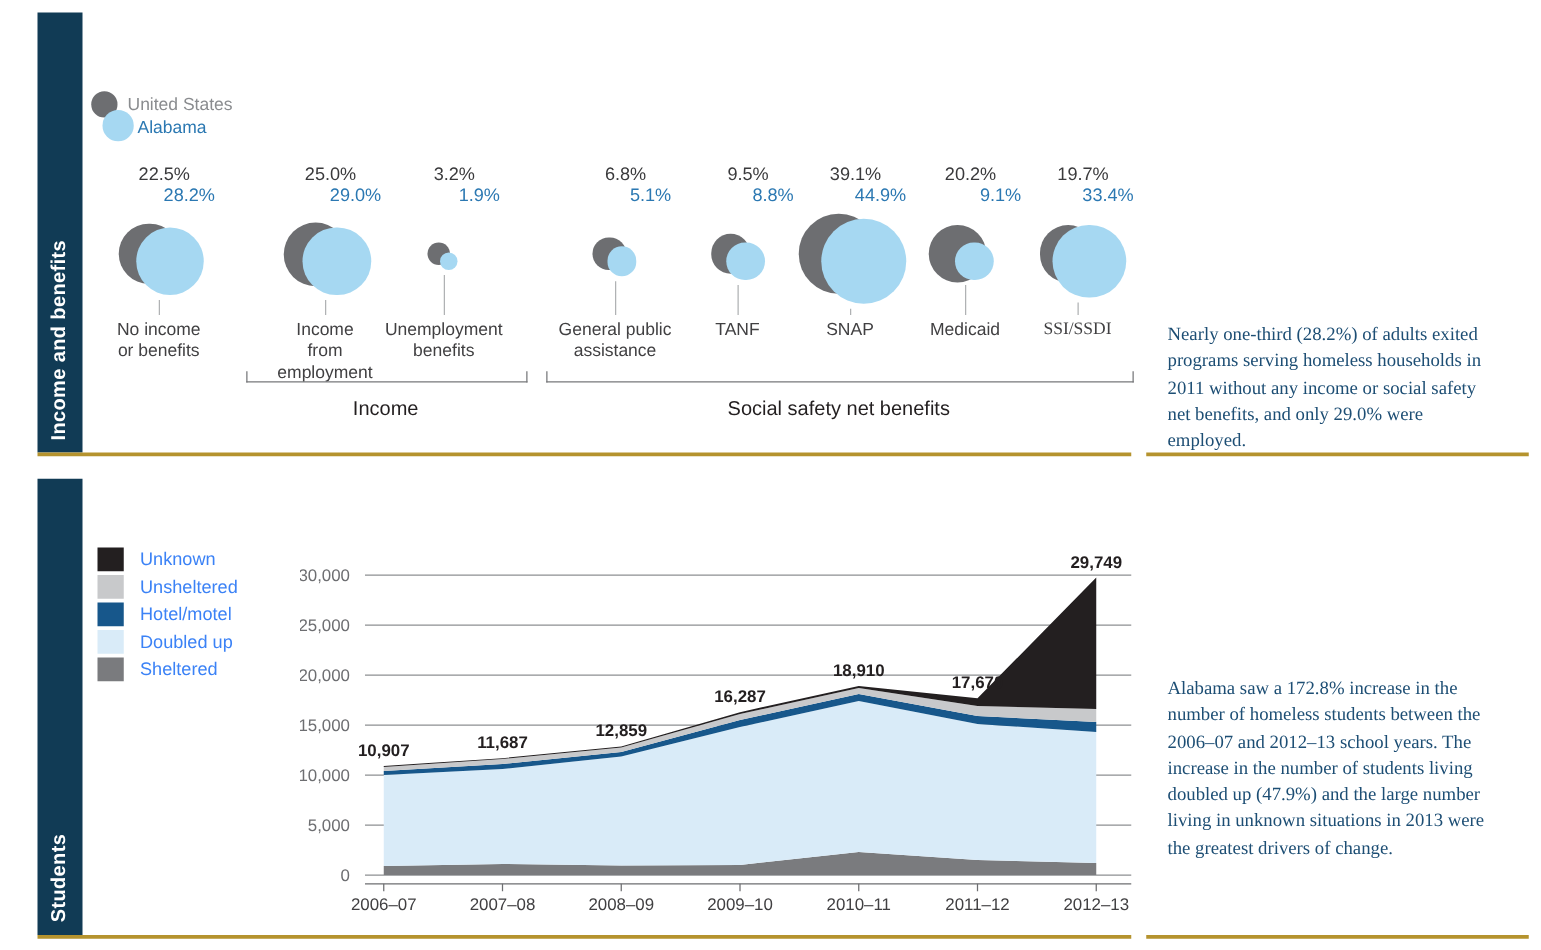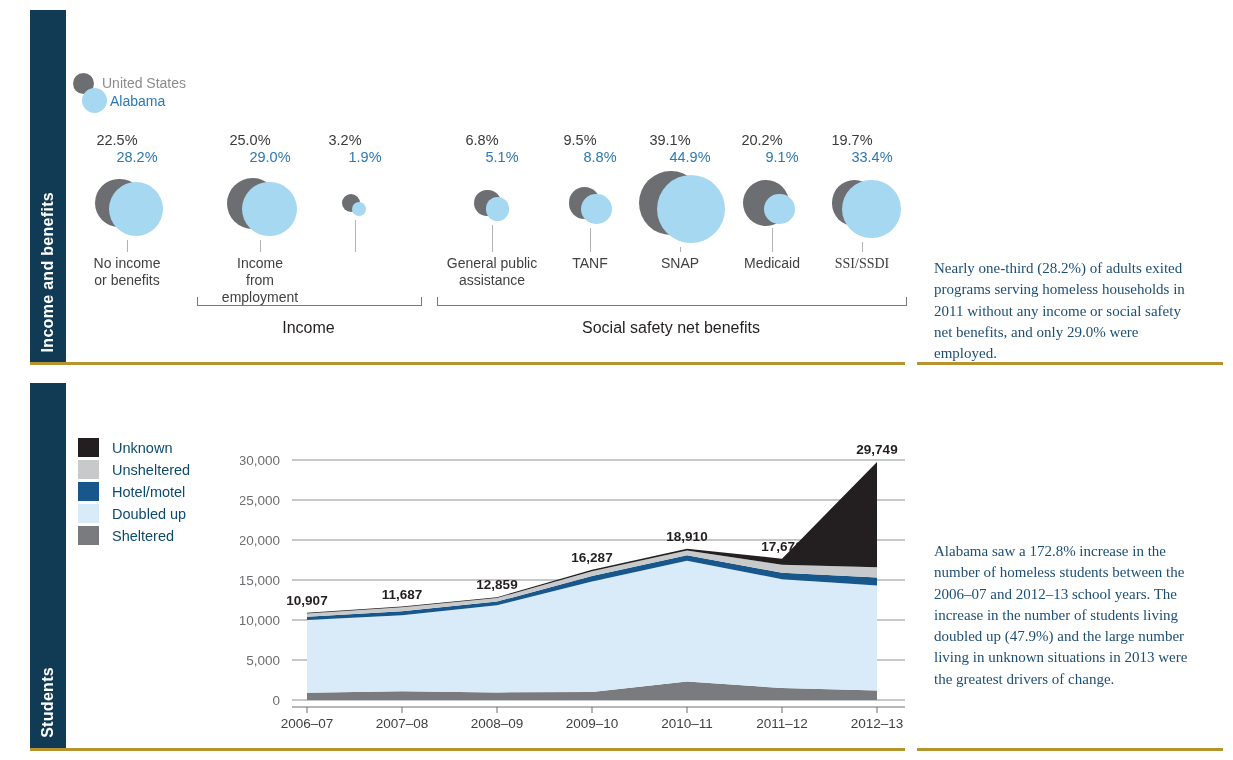--- a/index.html
+++ b/index.html
@@ -30,42 +30,42 @@
 
   
   .lg-circle{position:absolute;border-radius:50%;}
   .lg-us{left:73px;top:73px;width:21px;height:21px;background:#6d6e71;}
   .lg-al{left:82px;top:88px;width:25px;height:25px;background:#a6d8f2;}
   .lg-us-label{position:absolute;left:102px;top:75px;font-size:14px;color:#8a8c8f;}
   .lg-al-label{position:absolute;left:110px;top:93px;font-size:14px;color:#2b78b2;}
 
   
   #bubble-layer{position:absolute;left:0;top:0;width:1233px;height:380px;}
-  .pct-us,.pct-al{position:absolute;width:70px;font-size:14.5px;text-align:center;white-space:nowrap;}
+  .pct-us,.pct-al{position:absolute;width:70px;font-size:14.5px;text-align:right;white-space:nowrap;}
   .pct-us{color:#3a3a3c;}
   .pct-al{color:#2b78b2;}
   .bubble{position:absolute;border-radius:50%;}
   .connector{position:absolute;width:1px;background:#b0b2b4;}
   .cat-label{position:absolute;width:150px;text-align:center;font-size:14px;line-height:1.22;
              color:#414042;white-space:pre-line;}
   .bracket{position:absolute;height:8px;border-left:1px solid #77787b;border-right:1px solid #77787b;
            border-bottom:1px solid #77787b;}
   .bracket-label{position:absolute;text-align:center;font-size:16px;color:#231f20;}
 
   
   .note{position:absolute;left:917px;width:262px;margin:17px;font-family:"Liberation Serif",serif;
         font-size:15px;line-height:1.42;color:#1d4e74;}
   .note-top{top:241px;}
   .note-bottom{top:524px;}
 
   
   #students-legend{position:absolute;left:78px;top:438px;display:flex;flex-direction:column;gap:3px;}
   .lg-row{display:flex;align-items:center;gap:13px;height:19px;}
   .lg-swatch{width:21px;height:19px;flex:0 0 auto;}
-  .lg-text{font-size:14.5px;color:#0c4a6e;white-space:nowrap;}
+  .lg-text{font-size:14.5px;color:#3b82f6;white-space:nowrap;}
 
   
   #area-svg{position:absolute;left:240px;top:430px;}
   #area-svg text{font-family:"Liberation Sans",sans-serif;}
   .y-axis-label{font-size:13.5px;fill:#6d6e71;}
   .x-axis-label{font-size:13.5px;fill:#414042;}
   .total-label{font-size:13.5px;font-weight:700;fill:#231f20;}
 </style>
 </head>
 <body>
@@ -96,20 +96,22 @@
       <div class="bubble" style="left: 242.018px; top: 181.536px; width: 54.9287px; height: 54.9287px; background: rgb(166, 216, 242);"></div>
       <div class="connector" style="left: 260px; top: 240.464px; height: 11.5357px;"></div>
       <div class="cat-label" style="left: 185px; top: 255px;">Income
 from
 employment</div>
       <div class="pct-us" style="left: 310px; top: 132px;">3.2%</div>
       <div class="pct-al" style="left: 330px; top: 149px;">1.9%</div>
       <div class="bubble" style="left: 342.26px; top: 193.877px; width: 18.2463px; height: 18.2463px; background: rgb(109, 110, 113);"></div>
       <div class="bubble" style="left: 352.391px; top: 201.97px; width: 14.0597px; height: 14.0597px; background: rgb(166, 216, 242);"></div>
       <div class="connector" style="left: 355px; top: 220.03px; height: 31.9701px;"></div>
+      <div class="cat-label" style="left: 280px; top: 255px;">Unemployment
+benefits</div>
       <div class="pct-us" style="left: 447px; top: 132px;">6.8%</div>
       <div class="pct-al" style="left: 467px; top: 149px;">5.1%</div>
       <div class="bubble" style="left: 474.109px; top: 189.701px; width: 26.5983px; height: 26.5983px; background: rgb(109, 110, 113);"></div>
       <div class="bubble" style="left: 486.095px; top: 197.483px; width: 23.0348px; height: 23.0348px; background: rgb(166, 216, 242);"></div>
       <div class="connector" style="left: 492px; top: 224.517px; height: 27.4826px;"></div>
       <div class="cat-label" style="left: 417px; top: 255px;">General public
 assistance</div>
       <div class="pct-us" style="left: 545px; top: 132px;">9.5%</div>
       <div class="pct-al" style="left: 565px; top: 149px;">8.8%</div>
       <div class="bubble" style="left: 569.01px; top: 187.281px; width: 31.4385px; height: 31.4385px; background: rgb(109, 110, 113);"></div>

